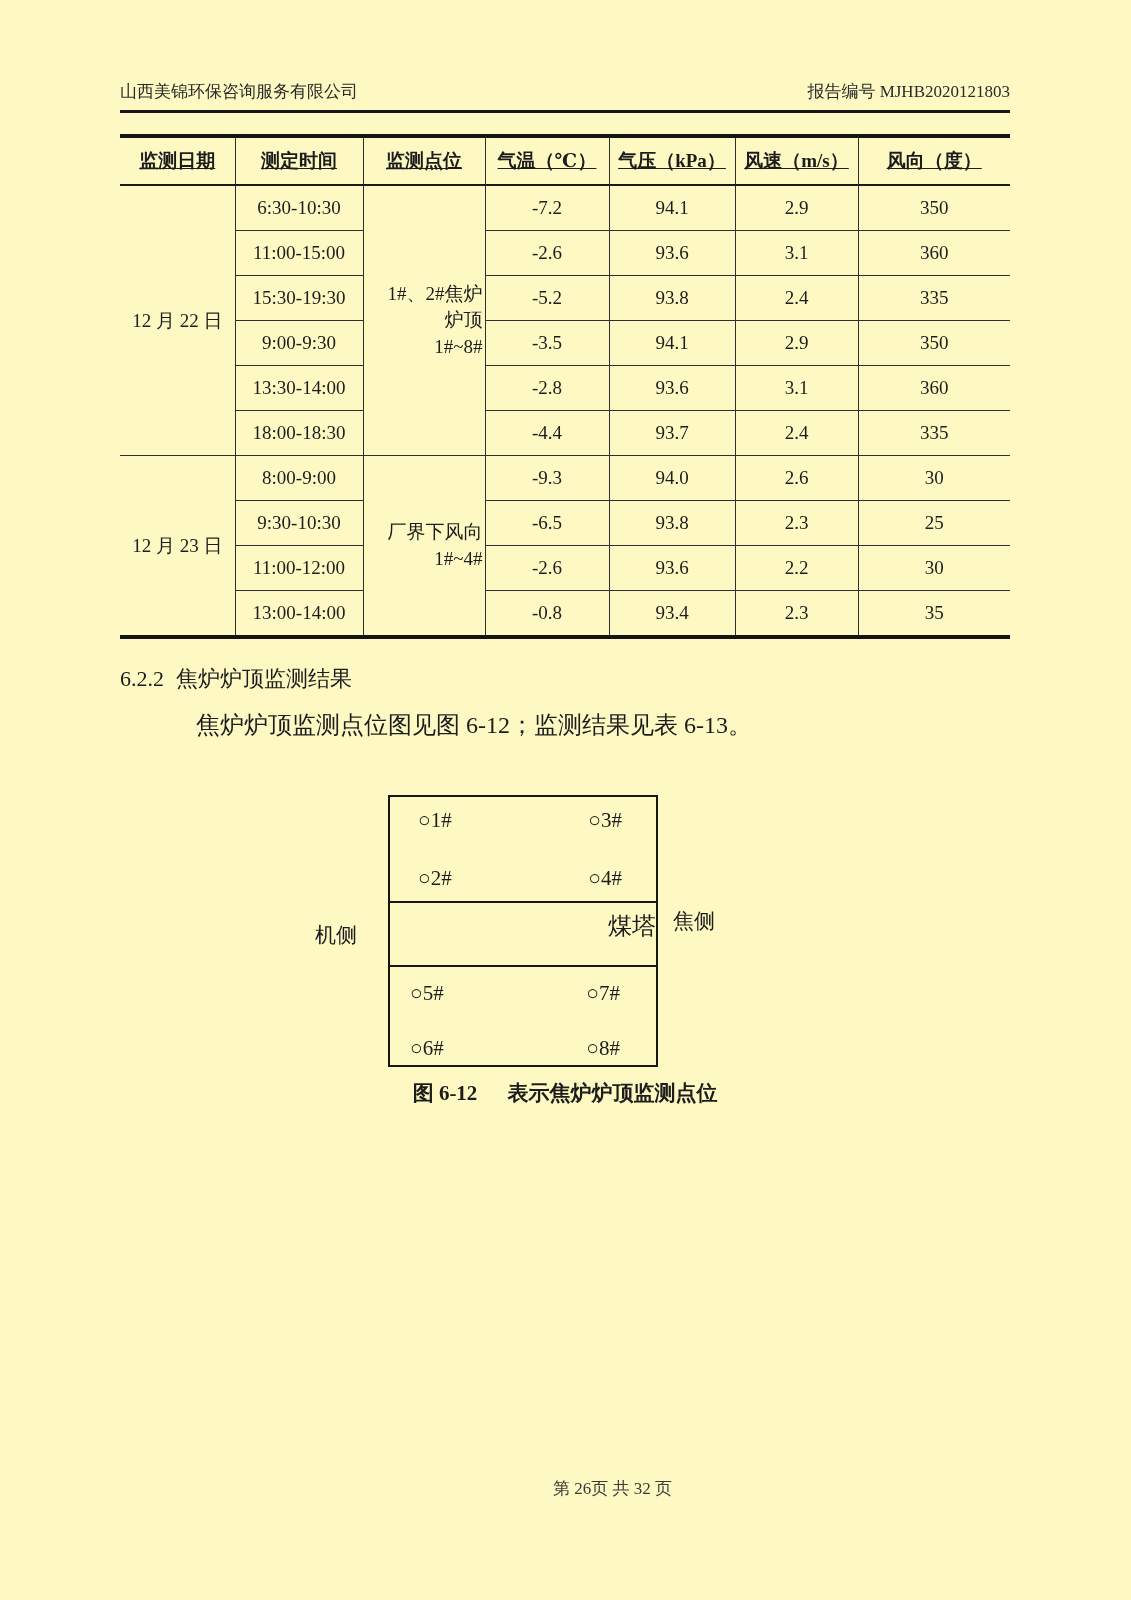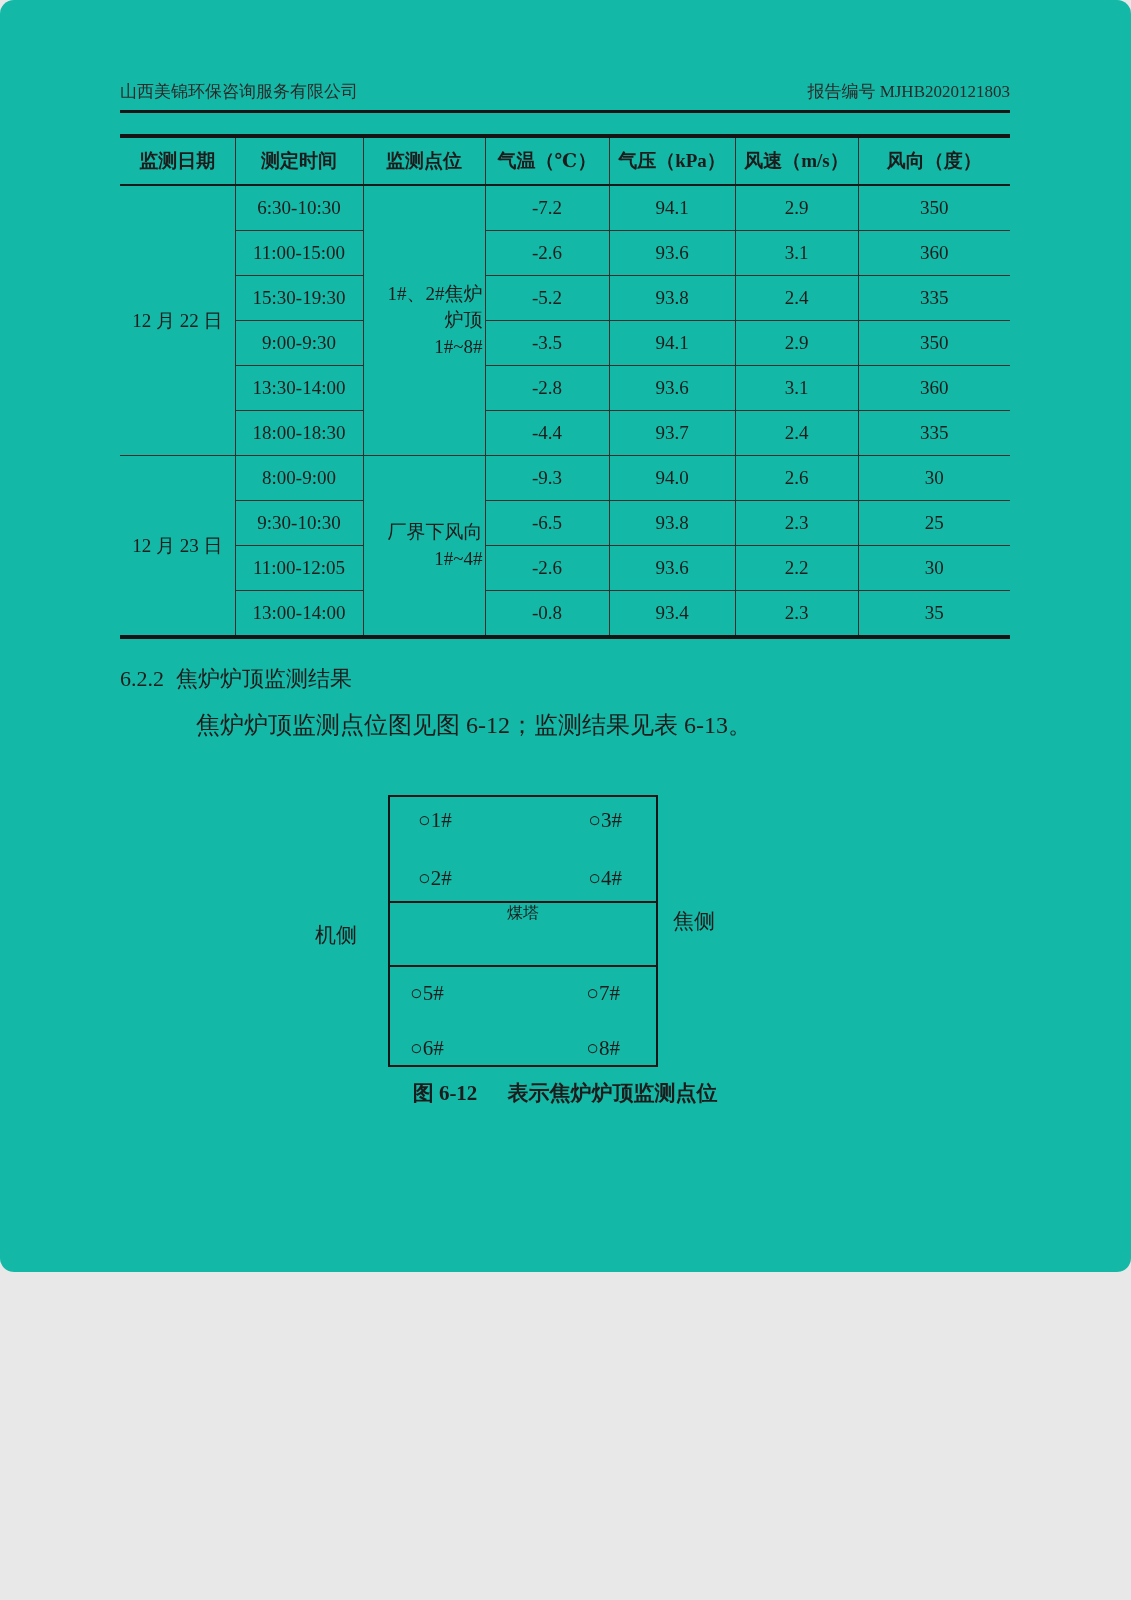--- a/index.html
+++ b/index.html
@@ -1,26 +1,25 @@
 <!DOCTYPE html>
 <html><head>
 <meta charset="utf-8">
 <style>
   html,body { margin:0; padding:0; background:#e8e8e8; }
   .page {
     position:relative;
-    width:1131px; height:1272px;
+    width:1131px; height:1600px;
     margin:0 auto;
-    background:#14b8a6;
+    background:#fef9c3;
     box-sizing:border-box;
     padding:0 121px 0 120px;
     overflow:hidden;
     font-family:"Liberation Serif","DejaVu Serif",serif;
     color:#1c1c1c;
-    border-radius:14px;
   }
   
   .doc-header {
     display:flex; justify-content:space-between; align-items:flex-end;
     padding-top:80px; font-size:17px; color:#2a2a2a;
   }
   .header-rule { border-bottom:3px solid #161616; margin-top:7px; }
 
   
   .table-title {
@@ -39,20 +38,21 @@
   table.weather th, table.weather td {
     border-left:1px solid #2e2e2e; border-right:1px solid #2e2e2e;
     text-align:center; vertical-align:middle;
     padding:0 2px; overflow:hidden;
   }
   table.weather tr > *:first-child { border-left:none; }
   table.weather tr > *:last-child  { border-right:none; }
   table.weather th {
     height:46px; font-weight:bold; font-size:19px;
     border-bottom:2px solid #1a1a1a;
+    text-decoration:underline;
   }
   table.weather td { height:44px; border-top:1px solid #2e2e2e; }
   table.weather td.point-cell div { line-height:1.4;text-align:right; }
   
   .section-heading { margin-top:25px; font-size:22px; }
   .section-heading .num { margin-right:12px; }
   .body-para { margin:15px 0 0 0; font-size:24px; padding-left:76px; }
 
   
   .figure { position:relative; margin-top:54px; height:276px; }
@@ -63,21 +63,21 @@
     display:flex; flex-direction:column;
   }
   .fig-top {
     height:104px; box-sizing:border-box;
     display:flex; flex-direction:column; justify-content:space-between;
     padding:13px 34px 12px 28px;
   }
   .fig-mid {
     height:66px; box-sizing:border-box;
     border-top:2px solid #161616; border-bottom:2px solid #161616;
-    text-align:center; font-size:16px;
+    text-align:right; padding-top:7px; font-size:24px;
   }
   .fig-bottom {
     flex:1; box-sizing:border-box;
     display:flex; flex-direction:column; justify-content:space-between;
     padding:16px 36px 6px 20px;
   }
   .marker-row { display:flex; justify-content:space-between; font-size:21px; line-height:1; }
   .side-label { position:absolute; font-size:21px; }
   .side-label.left  { left:195px; top:126px; }
   .side-label.right { left:553px; top:112px; }
@@ -189,21 +189,21 @@
         <td>30</td>
       </tr>
       <tr>
         <td>9:30-10:30</td>
         <td>-6.5</td>
         <td>93.8</td>
         <td>2.3</td>
         <td>25</td>
       </tr>
       <tr>
-        <td>11:00-12:05</td>
+        <td>11:00-12:00</td>
         <td>-2.6</td>
         <td>93.6</td>
         <td>2.2</td>
         <td>30</td>
       </tr>
       <tr>
         <td>13:00-14:00</td>
         <td>-0.8</td>
         <td>93.4</td>
         <td>2.3</td>

